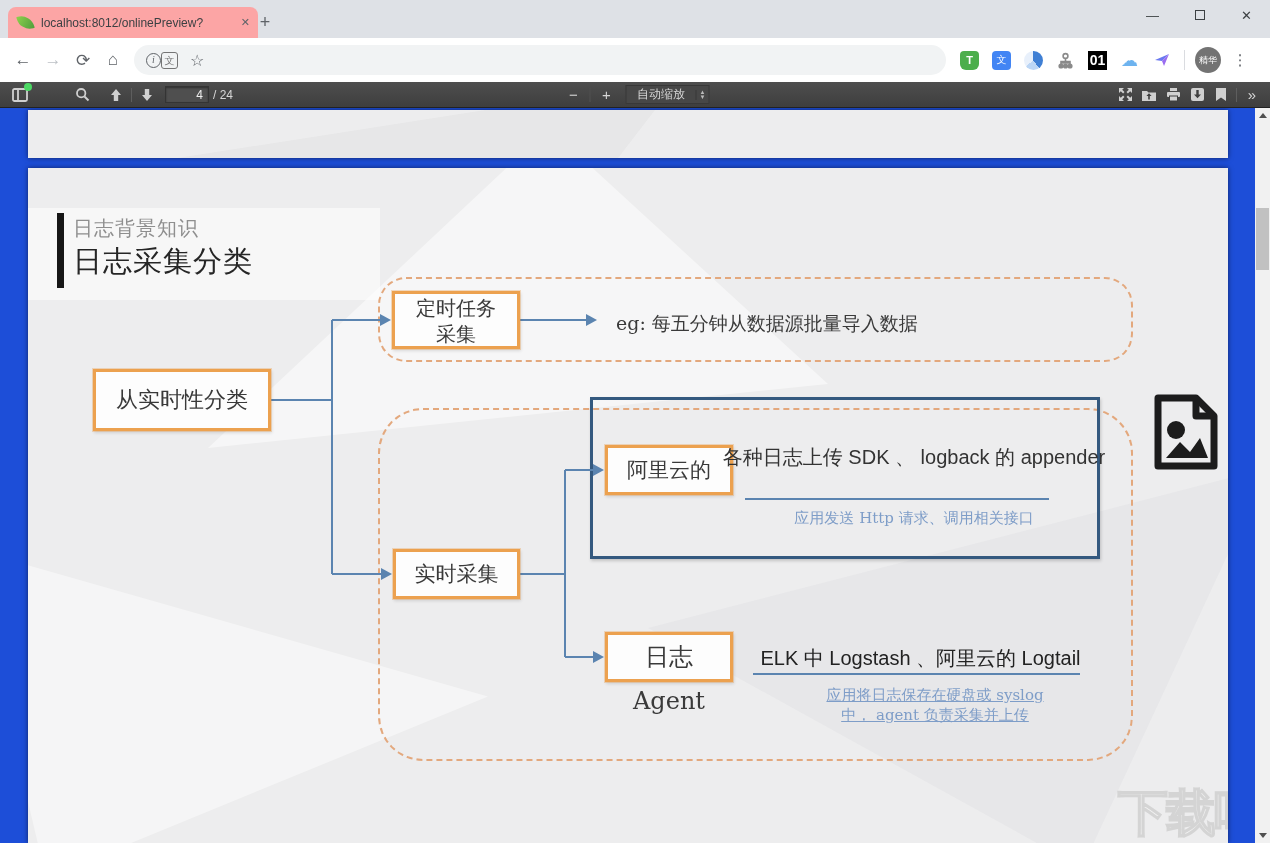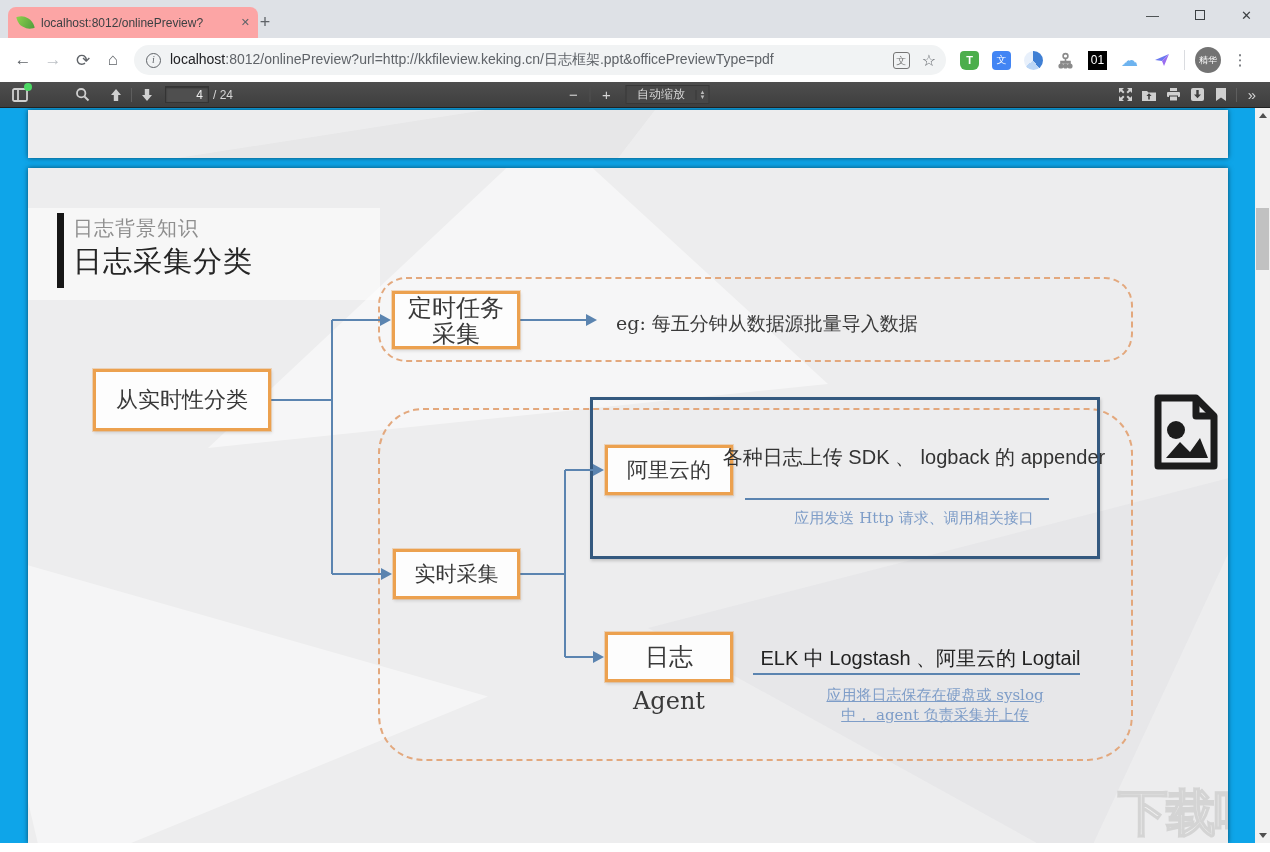--- a/index.html
+++ b/index.html
@@ -26,21 +26,21 @@
   .url-text { font-size:14px; color:#5f6368; margin-left:9px; white-space:nowrap; overflow:hidden; flex:1; }
   .url-text b { color:#202124; font-weight:normal; }
   .pill-right { display:flex; align-items:center; gap:12px; }
   .tr-ic { width:17px; height:17px; border:1.5px solid #757575; border-radius:3px; color:#757575; font-size:10px; line-height:15px; text-align:center; }
   .star-ic { font-size:16px; color:#5f6368; }
   .ext-row { display:flex; align-items:center; gap:13px; margin-left:14px; }
   .ext { width:19px; height:19px; display:flex; align-items:center; justify-content:center; }
   .ext-tm { background:#4cae4c; border-radius:4px 4px 6px 6px; color:#fff; font-size:11px; font-weight:bold; }
   .ext-gt { background:#4285f4; border-radius:4px; color:#fff; font-size:10px; }
   .ext-circ { border-radius:50%; background:conic-gradient(#3f7fd4 0 40%, #bcd6f5 40% 65%, #e8f0fb 65% 100%); }
-  .ext-badge { background:#000; color:#fff; font-size:12px; font-weight:normal; letter-spacing:0; }
+  .ext-badge { background:#000; color:#fff; font-size:14px; font-weight:bold; letter-spacing:0; }
   .ext-cloud { color:#6db3ef; font-size:17px; }
   .sep-v { width:1px; height:20px; background:#dadce0; margin-left:13px; }
   .avatar { width:26px; height:26px; border-radius:50%; background:#737373; color:#fff; font-size:9px; display:flex; align-items:center; justify-content:center; margin-left:10px; }
   .dots { font-size:15px; color:#5f6368; margin-left:10px; letter-spacing:0; width:18px; text-align:center; }
 
   
   .pdftoolbar { position:relative; height:26px; background:linear-gradient(#4e4e4e,#3e3e3e); border-bottom:1px solid #222; display:flex; align-items:center; color:#d6d6d6; }
   .tbtn { height:22px; min-width:24px; display:flex; align-items:center; justify-content:center; }
   .tb-sep { width:1px; height:14px; background:#2a2a2a; border-right:1px solid #5e5e5e; margin:0 3px; }
   .sidebar-btn { position:relative; margin-left:8px; }
@@ -51,42 +51,42 @@
   .tb-center { position:absolute; left:50%; transform:translateX(-50%); display:flex; align-items:center; height:26px; }
   .zoom-glyph { font-size:15px; color:#d6d6d6; width:26px; text-align:center; }
   .zoom-box { width:84px; height:19px; background:#474747; border:1px solid #383838; display:flex; align-items:center; margin-left:6px; }
   .zoom-box .zlabel { flex:1; font-size:12px; text-align:center; }
   .zoom-box .zarrows { display:flex; flex-direction:column; border-left:1px solid #383838; padding:0 3px; font-size:6px; line-height:5px; color:#bbb; }
   .tb-right { margin-left:auto; display:flex; align-items:center; margin-right:6px; }
   .more-btn { font-size:15px; width:24px; text-align:center; }
   .tico { fill:#d0d0d0; }
 
   
-  .viewer { position:relative; height:735px; background:#0ea5e9; overflow:hidden; }
+  .viewer { position:relative; height:735px; background:#1d4ed8; overflow:hidden; }
   .page-partial { position:absolute; left:28px; top:2px; width:1200px; height:48px; background:#ededee; box-shadow:0 0 5px rgba(0,0,0,.55); overflow:hidden; }
   .page { position:absolute; left:28px; top:60px; width:1200px; height:675px; background:#ededee; box-shadow:0 0 5px rgba(0,0,0,.55); overflow:hidden; font-family:"DejaVu Serif","Liberation Serif",serif; }
   .poly { position:absolute; }
   .p1 { left:180px; top:-40px; width:620px; height:320px; background:rgba(255,255,255,.5); clip-path:polygon(0 100%,55% 0,100% 80%); }
   .p2 { left:620px; top:300px; width:620px; height:400px; background:rgba(140,140,150,.05); clip-path:polygon(0 40%,100% 0,70% 100%); }
   .p3 { left:-60px; top:380px; width:520px; height:330px; background:rgba(255,255,255,.45); clip-path:polygon(0 0,100% 45%,15% 100%); }
   .p4 { left:150px; top:-30px; width:500px; height:260px; background:rgba(130,130,140,.06); clip-path:polygon(0 30%,100% 0,60% 100%); }
 
   .title-bg { position:absolute; left:0; top:40px; width:352px; height:92px; background:rgba(255,255,255,.55); }
   .title-bar { position:absolute; left:29px; top:45px; width:7px; height:75px; background:#161616; }
   .slide-subtitle { position:absolute; left:45px; top:47px; font-size:20px; color:#8f8f8f; font-family:"Liberation Sans",sans-serif; letter-spacing:1px; }
   .slide-title { position:absolute; left:45px; top:74px; font-size:29px; color:#262626; font-family:"Liberation Sans",sans-serif; letter-spacing:1px; }
 
   .dashed-group { position:absolute; border:2px dashed #e3a87d; background:transparent; }
   .dg1 { left:350px; top:109px; width:755px; height:85px; border-radius:28px; }
   .dg2 { left:350px; top:240px; width:755px; height:353px; border-radius:45px; }
   .blue-rect { position:absolute; left:562px; top:229px; width:510px; height:162px; border:3px solid #34597f; box-shadow:1px 2px 3px rgba(0,0,0,.18); }
 
   .node { position:absolute; background:#fdfdfd; border:3px solid #eca14f; box-shadow:0 0 0 1px rgba(236,161,79,.35), 1px 2px 3px rgba(0,0,0,.12); color:#3a3a3a; text-align:center; }
   .n-root { left:65px; top:201px; width:178px; height:62px; font-size:22px; line-height:56px; }
-  .n-sched { left:364px; top:123px; width:128px; height:58px; font-size:24px; line-height:26px; padding-top:1px; }
+  .n-sched { left:364px; top:123px; width:128px; height:58px; font-size:20px; line-height:26px; padding-top:1px; }
   .n-real { left:365px; top:381px; width:127px; height:50px; font-size:21px; line-height:44px; }
   .n-direct { left:577px; top:277px; width:128px; height:50px; font-size:21px; line-height:44px; }
   .n-agent { left:577px; top:464px; width:128px; height:50px; font-size:24px; line-height:44px; }
 
   .connectors { position:absolute; left:0; top:0; }
 
   .eg-text { position:absolute; left:588px; top:143px; font-size:19px; color:#3a3a3a; }
   .direct-desc { position:absolute; left:690px; top:276px; width:392px; text-align:center; font-size:20px; line-height:27px; color:#333; font-family:"Liberation Sans","DejaVu Serif",sans-serif; }
   .direct-underline { position:absolute; left:717px; top:330px; width:304px; border-top:2px solid #5b84b0; }
   .direct-note { position:absolute; left:690px; top:341px; width:392px; text-align:center; font-size:15px; color:#7e9dc8; }
@@ -131,21 +131,20 @@
 </div>
 
 <div class="addressbar">
   <div class="nav-ic back">←</div>
   <div class="nav-ic disabled">→</div>
   <div class="nav-ic">⟳</div>
   <div class="nav-ic">⌂</div>
 
   <div class="url-pill">
     <div class="info-ic">i</div>
-    <div class="url-text"><b>localhost</b><span>:8012/onlinePreview?url=http://kkfileview.keking.cn/日志框架.ppt&amp;officePreviewType=pdf</span></div>
     <div class="pill-right">
       <div class="tr-ic">文</div>
       <div class="star-ic">☆</div>
     </div>
   </div>
 
   <div class="ext-row">
     <div class="ext ext-tm">T</div>
     <div class="ext ext-gt">文</div>
     <div class="ext ext-circ"></div>

